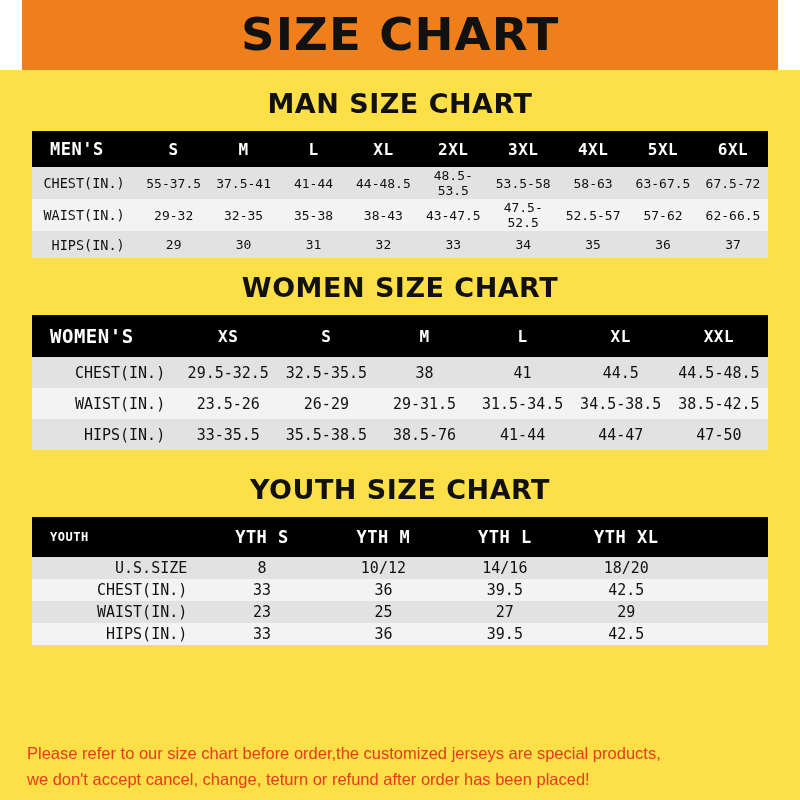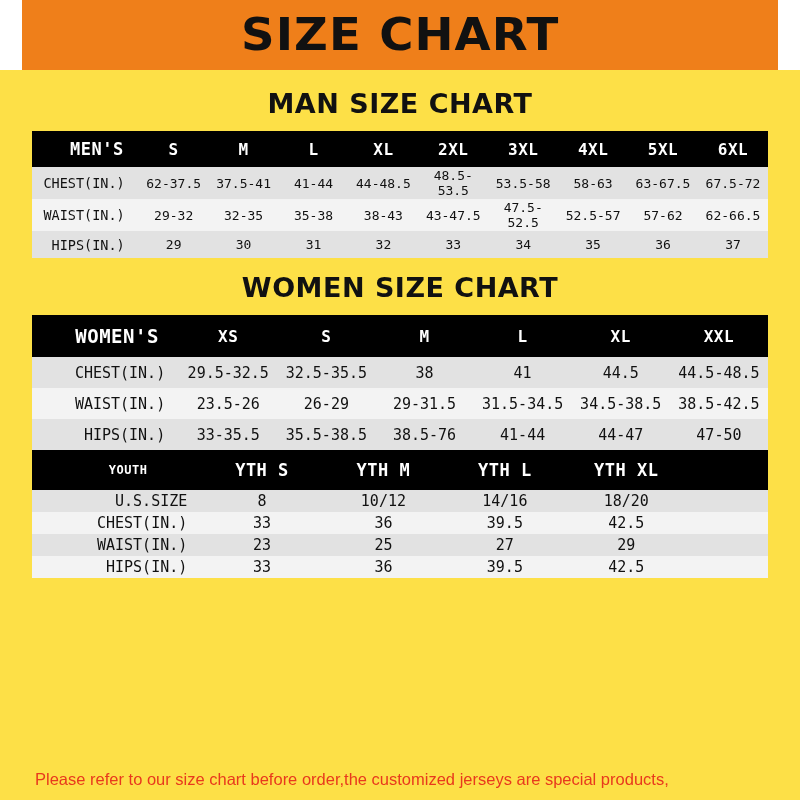--- a/index.html
+++ b/index.html
@@ -78,22 +78,22 @@
   table.size thead th {
     background: #000000;
     color: #ffffff;
     font-family: "DejaVu Sans Mono", monospace;
     font-weight: bold;
     height: 34px;
     font-size: 16px;
     letter-spacing: 0.5px;
   }
   table.size thead th.rowhead {
-    text-align: center;
-    padding-left: 24px;
+    text-align: left;
+    padding-left: 18px;
     font-size: 17px;
   }
   table.size tbody tr { height: 27px; }
   table.size tbody tr.odd  td { background: #e2e2e2; }
   table.size tbody tr.even td { background: #f3f3f3; }
   table.size tbody td {
     font-family: "DejaVu Sans Mono", monospace;
     font-size: 13px;
     color: #111111;
   }
@@ -113,21 +113,21 @@
 
   table.youth thead th { height: 38px; font-size: 17px; }
   table.youth thead th.rowhead { font-size: 12px; }
   table.youth tbody tr { height: 22px; }
   table.youth tbody td { font-size: 15px; }
   table.youth tbody td.rowhead { font-size: 15px; }
 
   
   .note {
     position: absolute;
-    left: 9px;
+    left: 1px;
     right: 0;
     bottom: 8px;
     padding: 0 26px;
     box-sizing: border-box;
   }
   .note-line {
     color: #e8391d;
     font-size: 16.5px;
     line-height: 26px;
     text-align: left;
@@ -162,21 +162,21 @@
           <th>2XL</th>
           <th>3XL</th>
           <th>4XL</th>
           <th>5XL</th>
           <th>6XL</th>
         </tr>
       </thead>
       <tbody>
         <tr class="odd">
           <td class="rowhead">CHEST(IN.)</td>
-          <td>62-37.5</td>
+          <td>55-37.5</td>
           <td>37.5-41</td>
           <td>41-44</td>
           <td>44-48.5</td>
           <td>48.5-53.5</td>
           <td>53.5-58</td>
           <td>58-63</td>
           <td>63-67.5</td>
           <td>67.5-72</td>
         </tr>
         <tr class="even">
@@ -250,20 +250,21 @@
           <td>35.5-38.5</td>
           <td>38.5-76</td>
           <td>41-44</td>
           <td>44-47</td>
           <td>47-50</td>
         </tr>
       </tbody>
     </table>
   </div>
 
+  <div class="section-title sec-youth-title">YOUTH SIZE CHART</div>
   <div class="tbl-wrap">
     <table class="size youth">
       <colgroup>
         <col style="width:23%">
         <col span="4" style="width:16.5%">
         <col style="width:11%">
       </colgroup>
       <thead>
         <tr>
           <th class="rowhead">YOUTH</th>
@@ -306,15 +307,16 @@
           <td>39.5</td>
           <td>42.5</td>
           <td></td>
         </tr>
       </tbody>
     </table>
   </div>
 
   <div class="note">
     <div class="note-line">Please refer to our size chart before order,the customized jerseys are special products,</div>
+    <div class="note-line">we don't accept cancel, change, teturn or refund after order has been placed!</div>
   </div>
 
 </div>
 
 </body></html>

